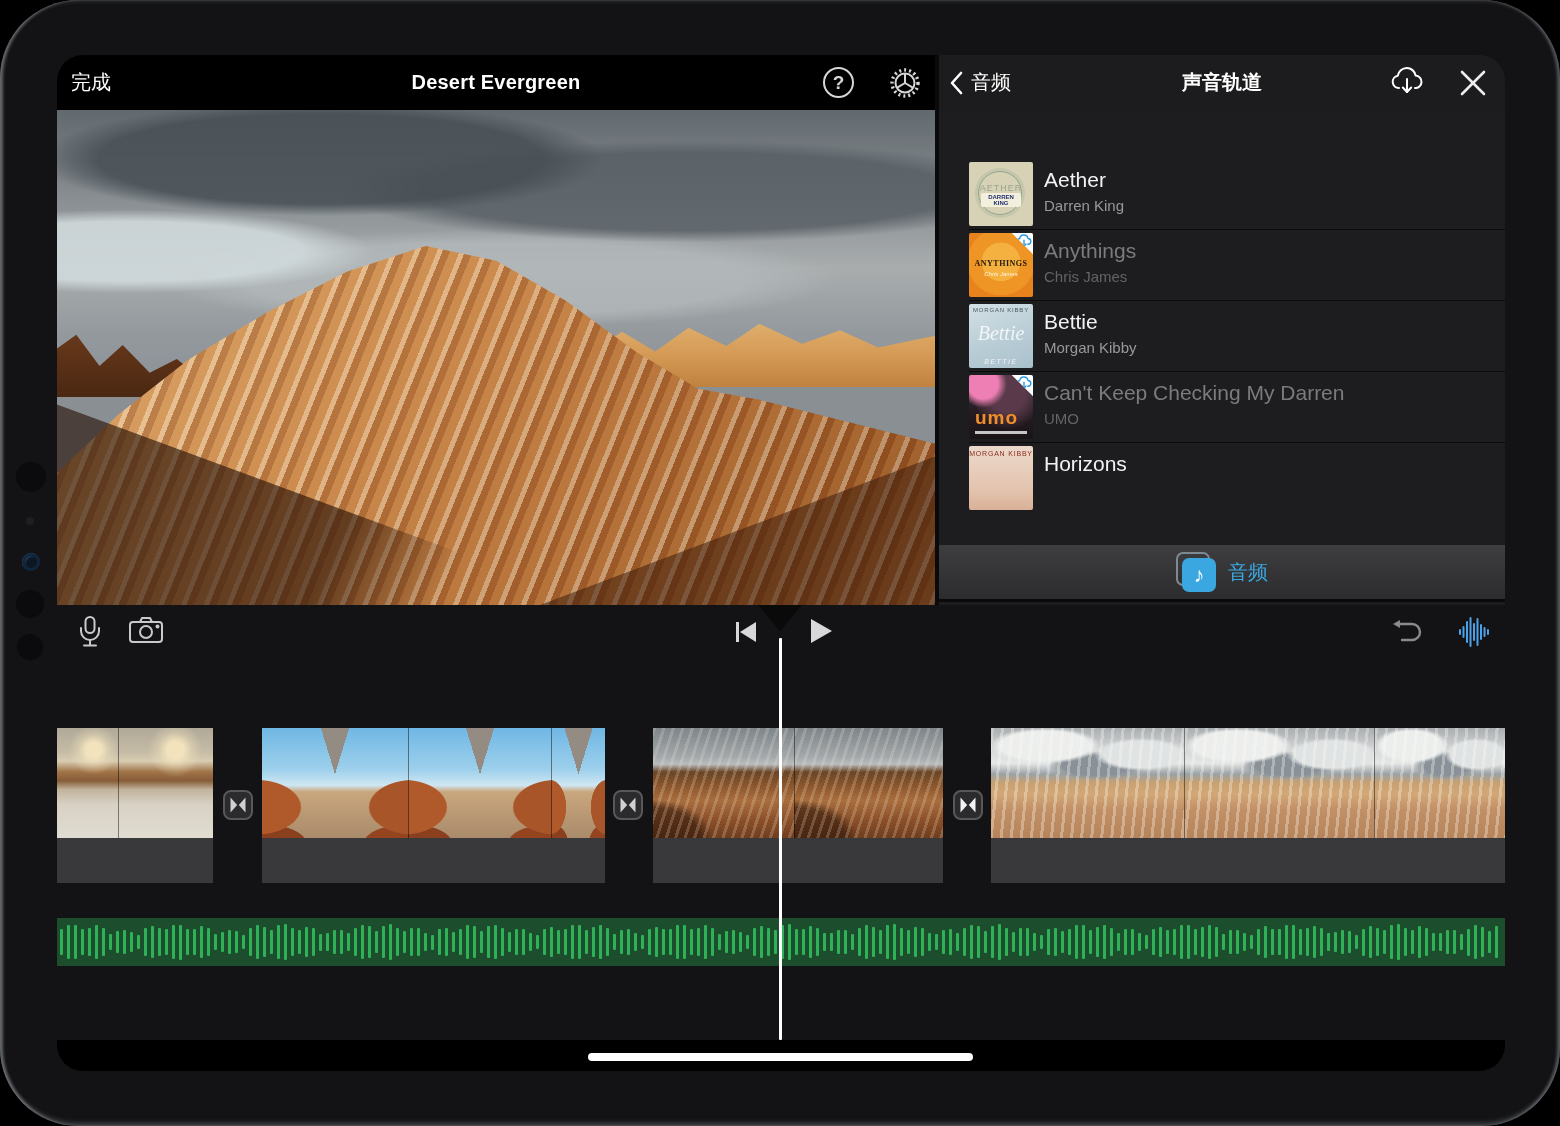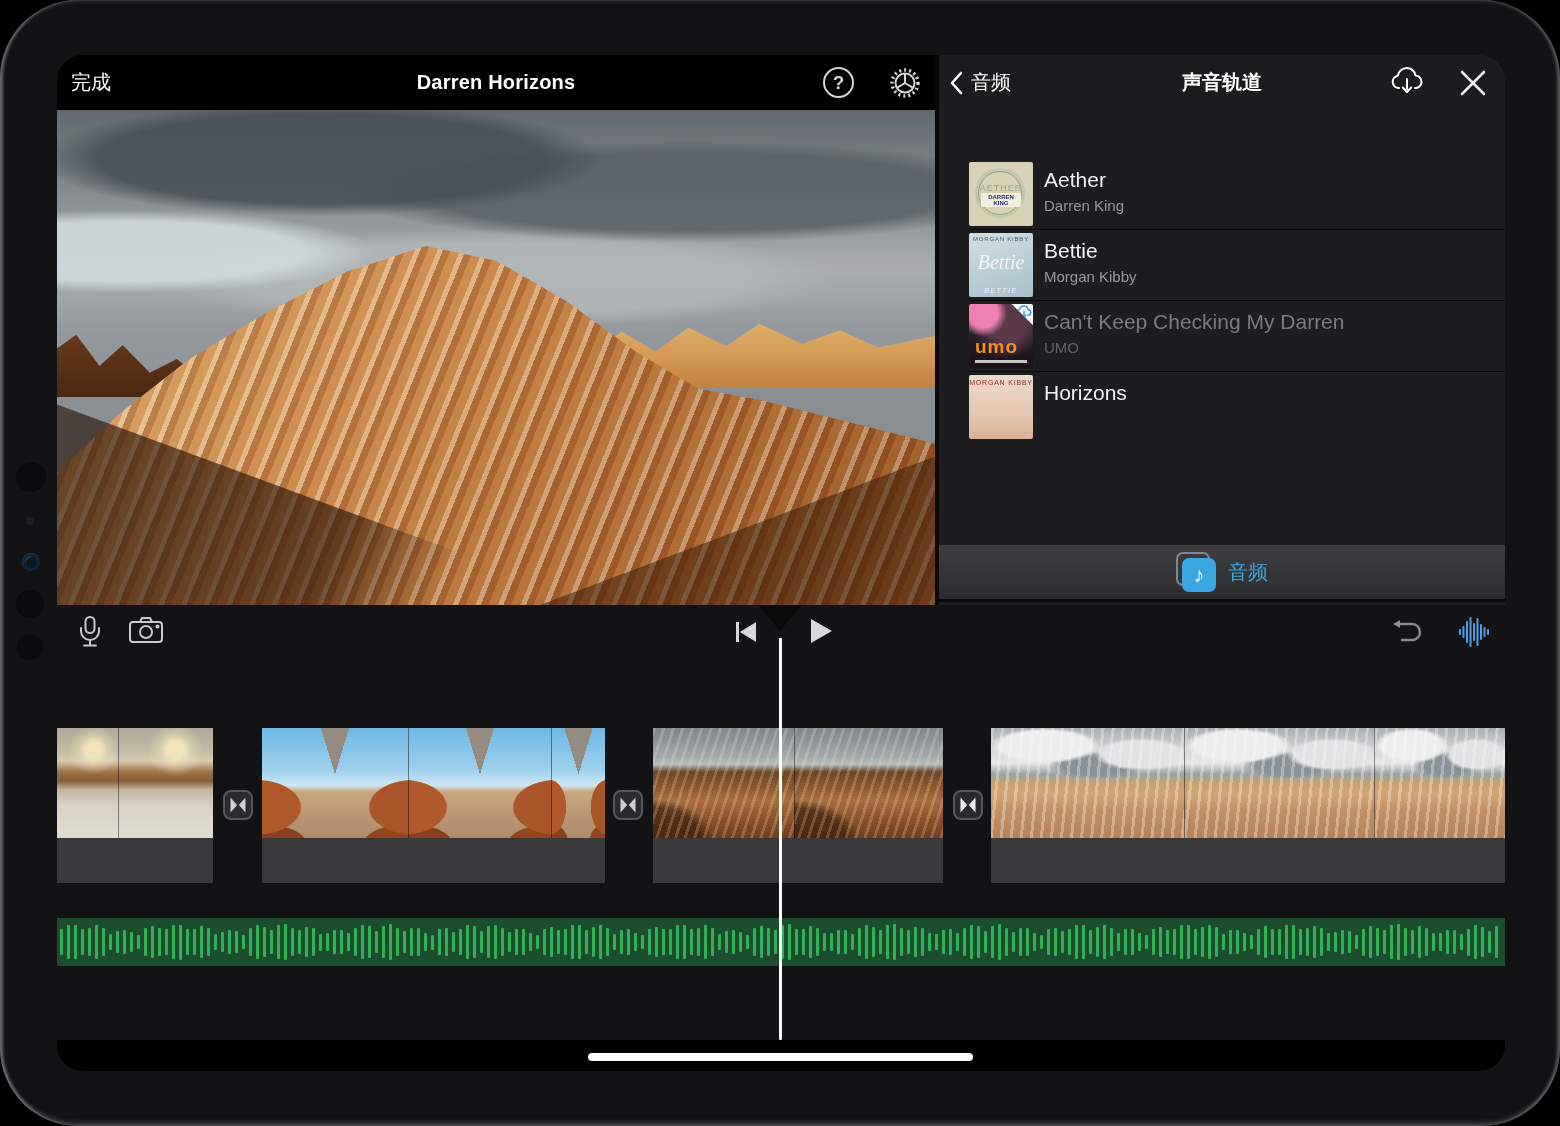--- a/index.html
+++ b/index.html
@@ -160,21 +160,21 @@
     <div class="cam-dot c1"></div>
     <div class="cam-dot c2"></div>
     <div class="cam-dot c3"></div>
     <div class="cam-dot c4"></div>
     <div class="cam-dot c5"></div>
   </div>
 
   <div class="screen">
 
     <div class="topbar">
-      <div class="proj-title">Darren Horizons</div>
+      <div class="proj-title">Desert Evergreen</div>
       <div class="done-btn">完成</div>
       <div class="help-btn">?</div>
       <div class="gear-btn">
         <svg width="34" height="34" viewBox="0 0 34 34" fill="none" stroke="#d6d6d8">
           <circle cx="17" cy="17" r="9.5" stroke-width="2"></circle>
           <circle cx="17" cy="17" r="13" stroke-width="3.4" stroke-dasharray="2 3"></circle>
           <line x1="17" y1="17" x2="17" y2="7.5" stroke-width="2"></line>
           <line x1="17" y1="17" x2="25.2" y2="21.8" stroke-width="2"></line>
           <line x1="17" y1="17" x2="8.8" y2="21.8" stroke-width="2"></line>
         </svg>
@@ -222,20 +222,37 @@
             <div class="aeth-ring"></div>
             <div class="aeth-t">AETHER</div>
             <div class="aeth-s">DARREN KING</div>
           </div>
           <div class="track-text">
             <div class="track-title">Aether</div>
             <div class="track-artist">Darren King</div>
           </div>
         </div>
 
+        <div class="track-row disabled">
+          <div class="art art-any">
+            <div class="any-t">ANYTHINGS</div>
+            <div class="any-s">Chris James</div>
+            <div class="corner-badge">
+              <svg width="16" height="15" viewBox="0 0 34 32" fill="none" stroke="#2e9ae0" stroke-width="3" stroke-linecap="round" stroke-linejoin="round">
+                  <path d="M9 22a6.2 6.2 0 0 1-1.2-12.3 9 9 0 0 1 17.8-.1A6.2 6.2 0 0 1 25 22"></path>
+                  <line x1="17" y1="13" x2="17" y2="26"></line>
+                  <polyline points="12.8,21.5 17,26 21.2,21.5"></polyline>
+                </svg>
+            </div>
+          </div>
+          <div class="track-text">
+            <div class="track-title">Anythings</div>
+            <div class="track-artist">Chris James</div>
+          </div>
+        </div>
 
         <div class="track-row">
           <div class="art art-bettie">
             <div class="bet-t">MORGAN KIBBY</div>
             <div class="bet-mid">Bettie</div>
             <div class="bet-b">BETTIE</div>
           </div>
           <div class="track-text">
             <div class="track-title">Bettie</div>
             <div class="track-artist">Morgan Kibby</div>

